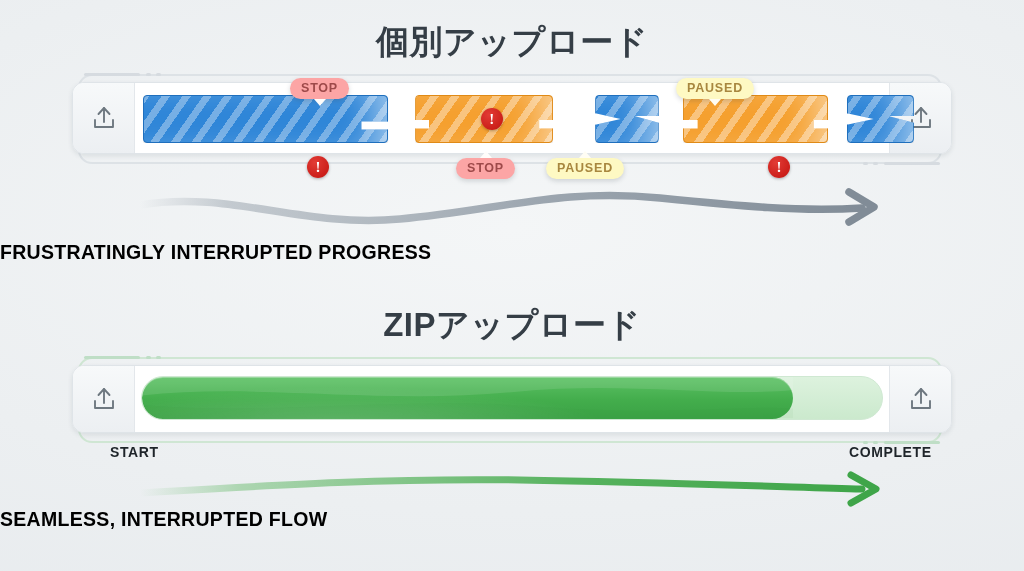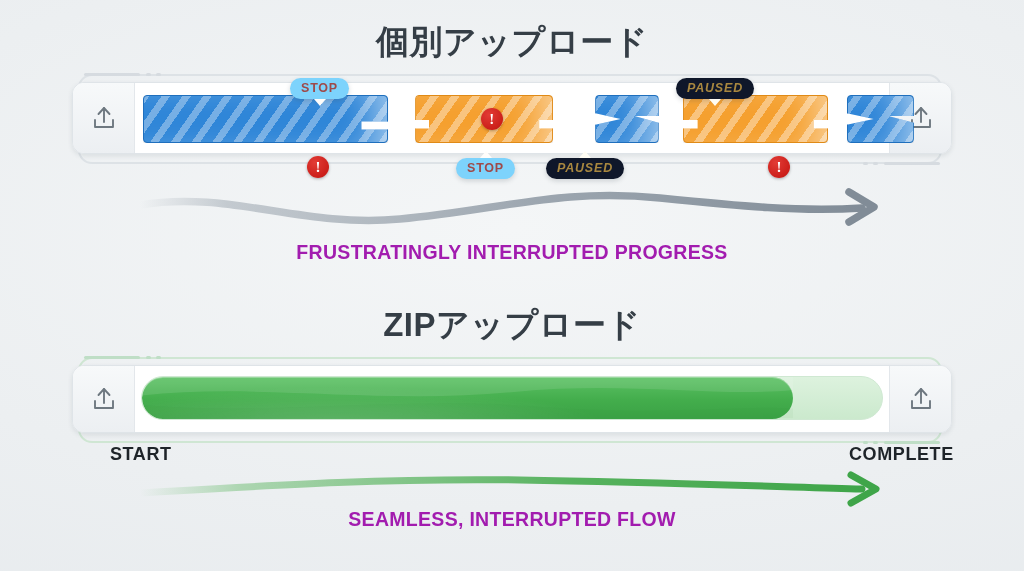--- a/index.html
+++ b/index.html
@@ -160,29 +160,29 @@
   }
 
   
   .upload-icon { display: block; }
 
   
   .pill {
     position: absolute;
     padding: 3px 11px 4px;
     border-radius: 11px;
-    background: #7dd3fc;
+    background: #fca5a5;
     font-size: 12.5px;
     font-weight: bold;
     letter-spacing: .8px;
     box-shadow: 0 2px 5px rgba(40,50,60,.18);
     white-space: nowrap;
   }
   .pill.stop   { color: #9e4a4a; }
-  .pill.paused { color: #a8873f; background: #0f172a; font-style: italic; }
+  .pill.paused { color: #a8873f; background: #fef9c3; }
 
   .pill::after {
     content: "";
     position: absolute;
     left: 50%;
     margin-left: -6px;
     border-left: 6px solid transparent;
     border-right: 6px solid transparent;
   }
   .pill.above::after { top: 100%; border-top: 7px solid #fffdfb; }
@@ -208,32 +208,31 @@
     font-family: "Liberation Serif", serif;
   }
 
   
   .flow { position: absolute; left: 0; top: 0; pointer-events: none; }
 
   
   .caption {
     position: absolute;
     width: 100%;
-    text-align: center;
     font-size: 19.5px;
     font-weight: bold;
     letter-spacing: .3px;
-    color: #a21caf;
+    color: #000000;
   }
   #caption-top    { top: 241px; }
   #caption-bottom { top: 508px; }
 
   .endlabel {
     position: absolute;
-    font-size: 18px;
+    font-size: 14px;
     font-weight: bold;
     letter-spacing: .6px;
     color: #1e2429;
   }
   #label-start    { left: 110px; top: 444px; }
   #label-complete { left: 849px; top: 444px; }
 </style>
 </head>
 <body>
 

